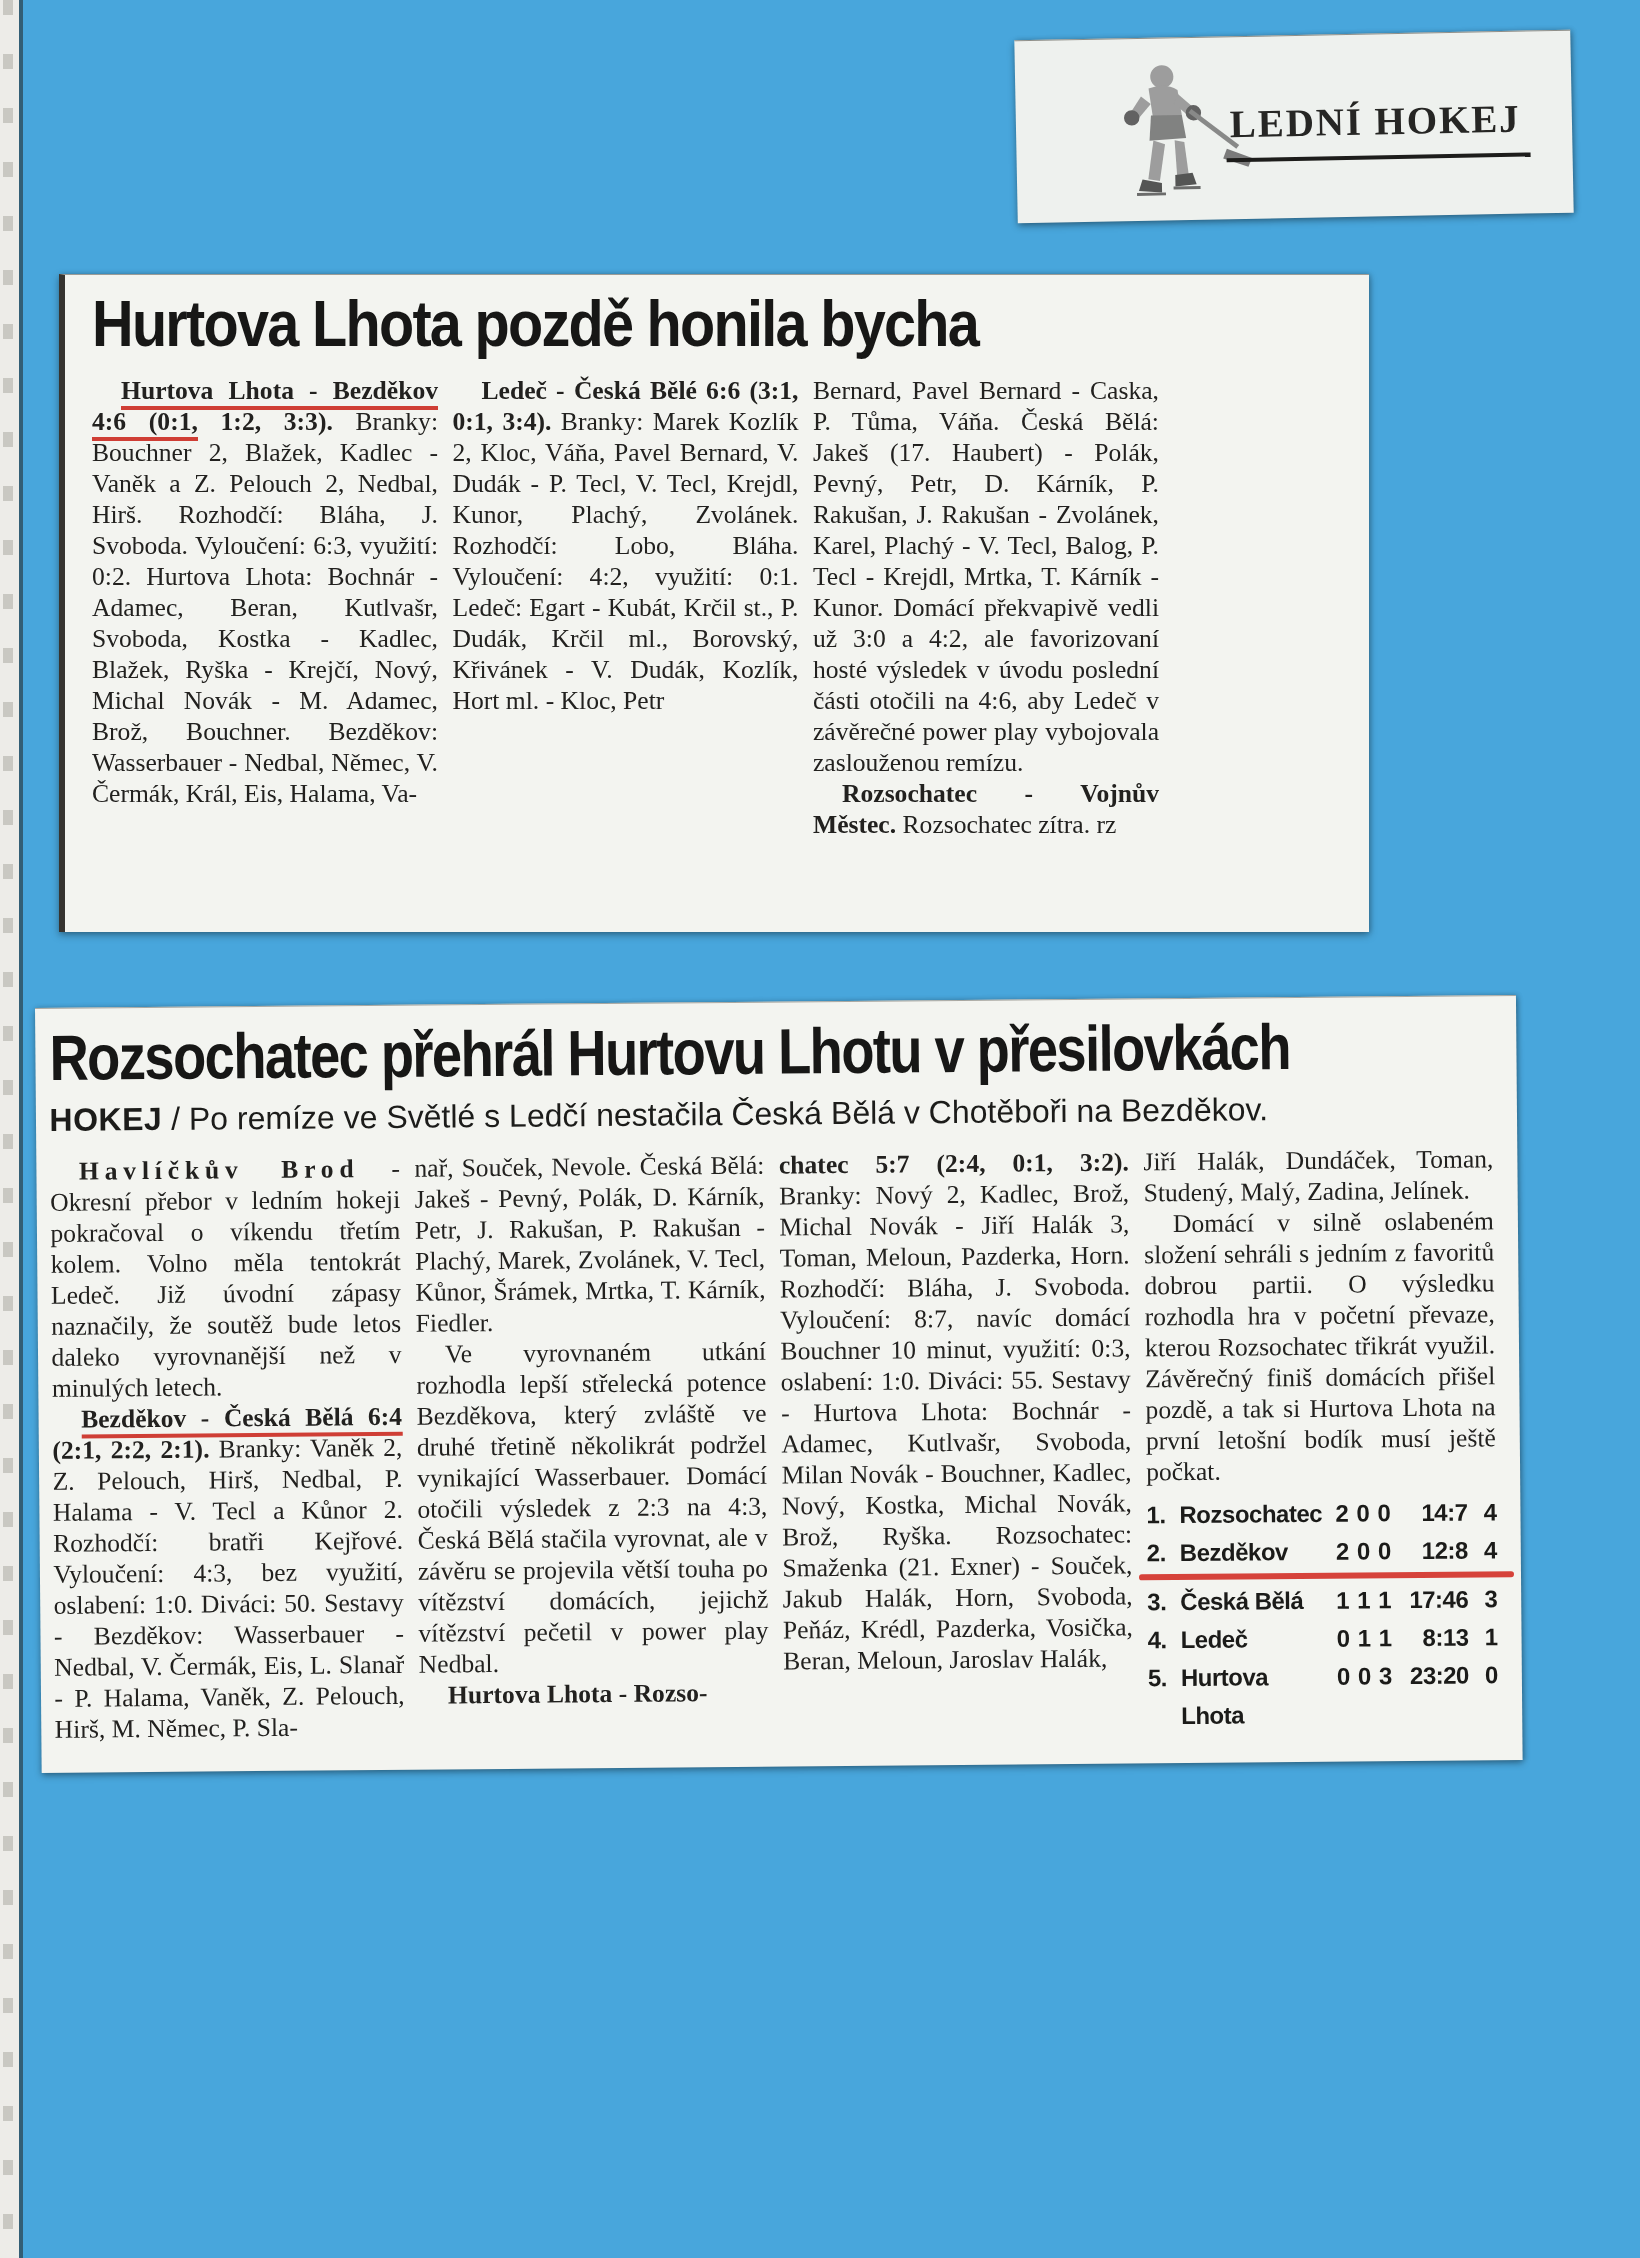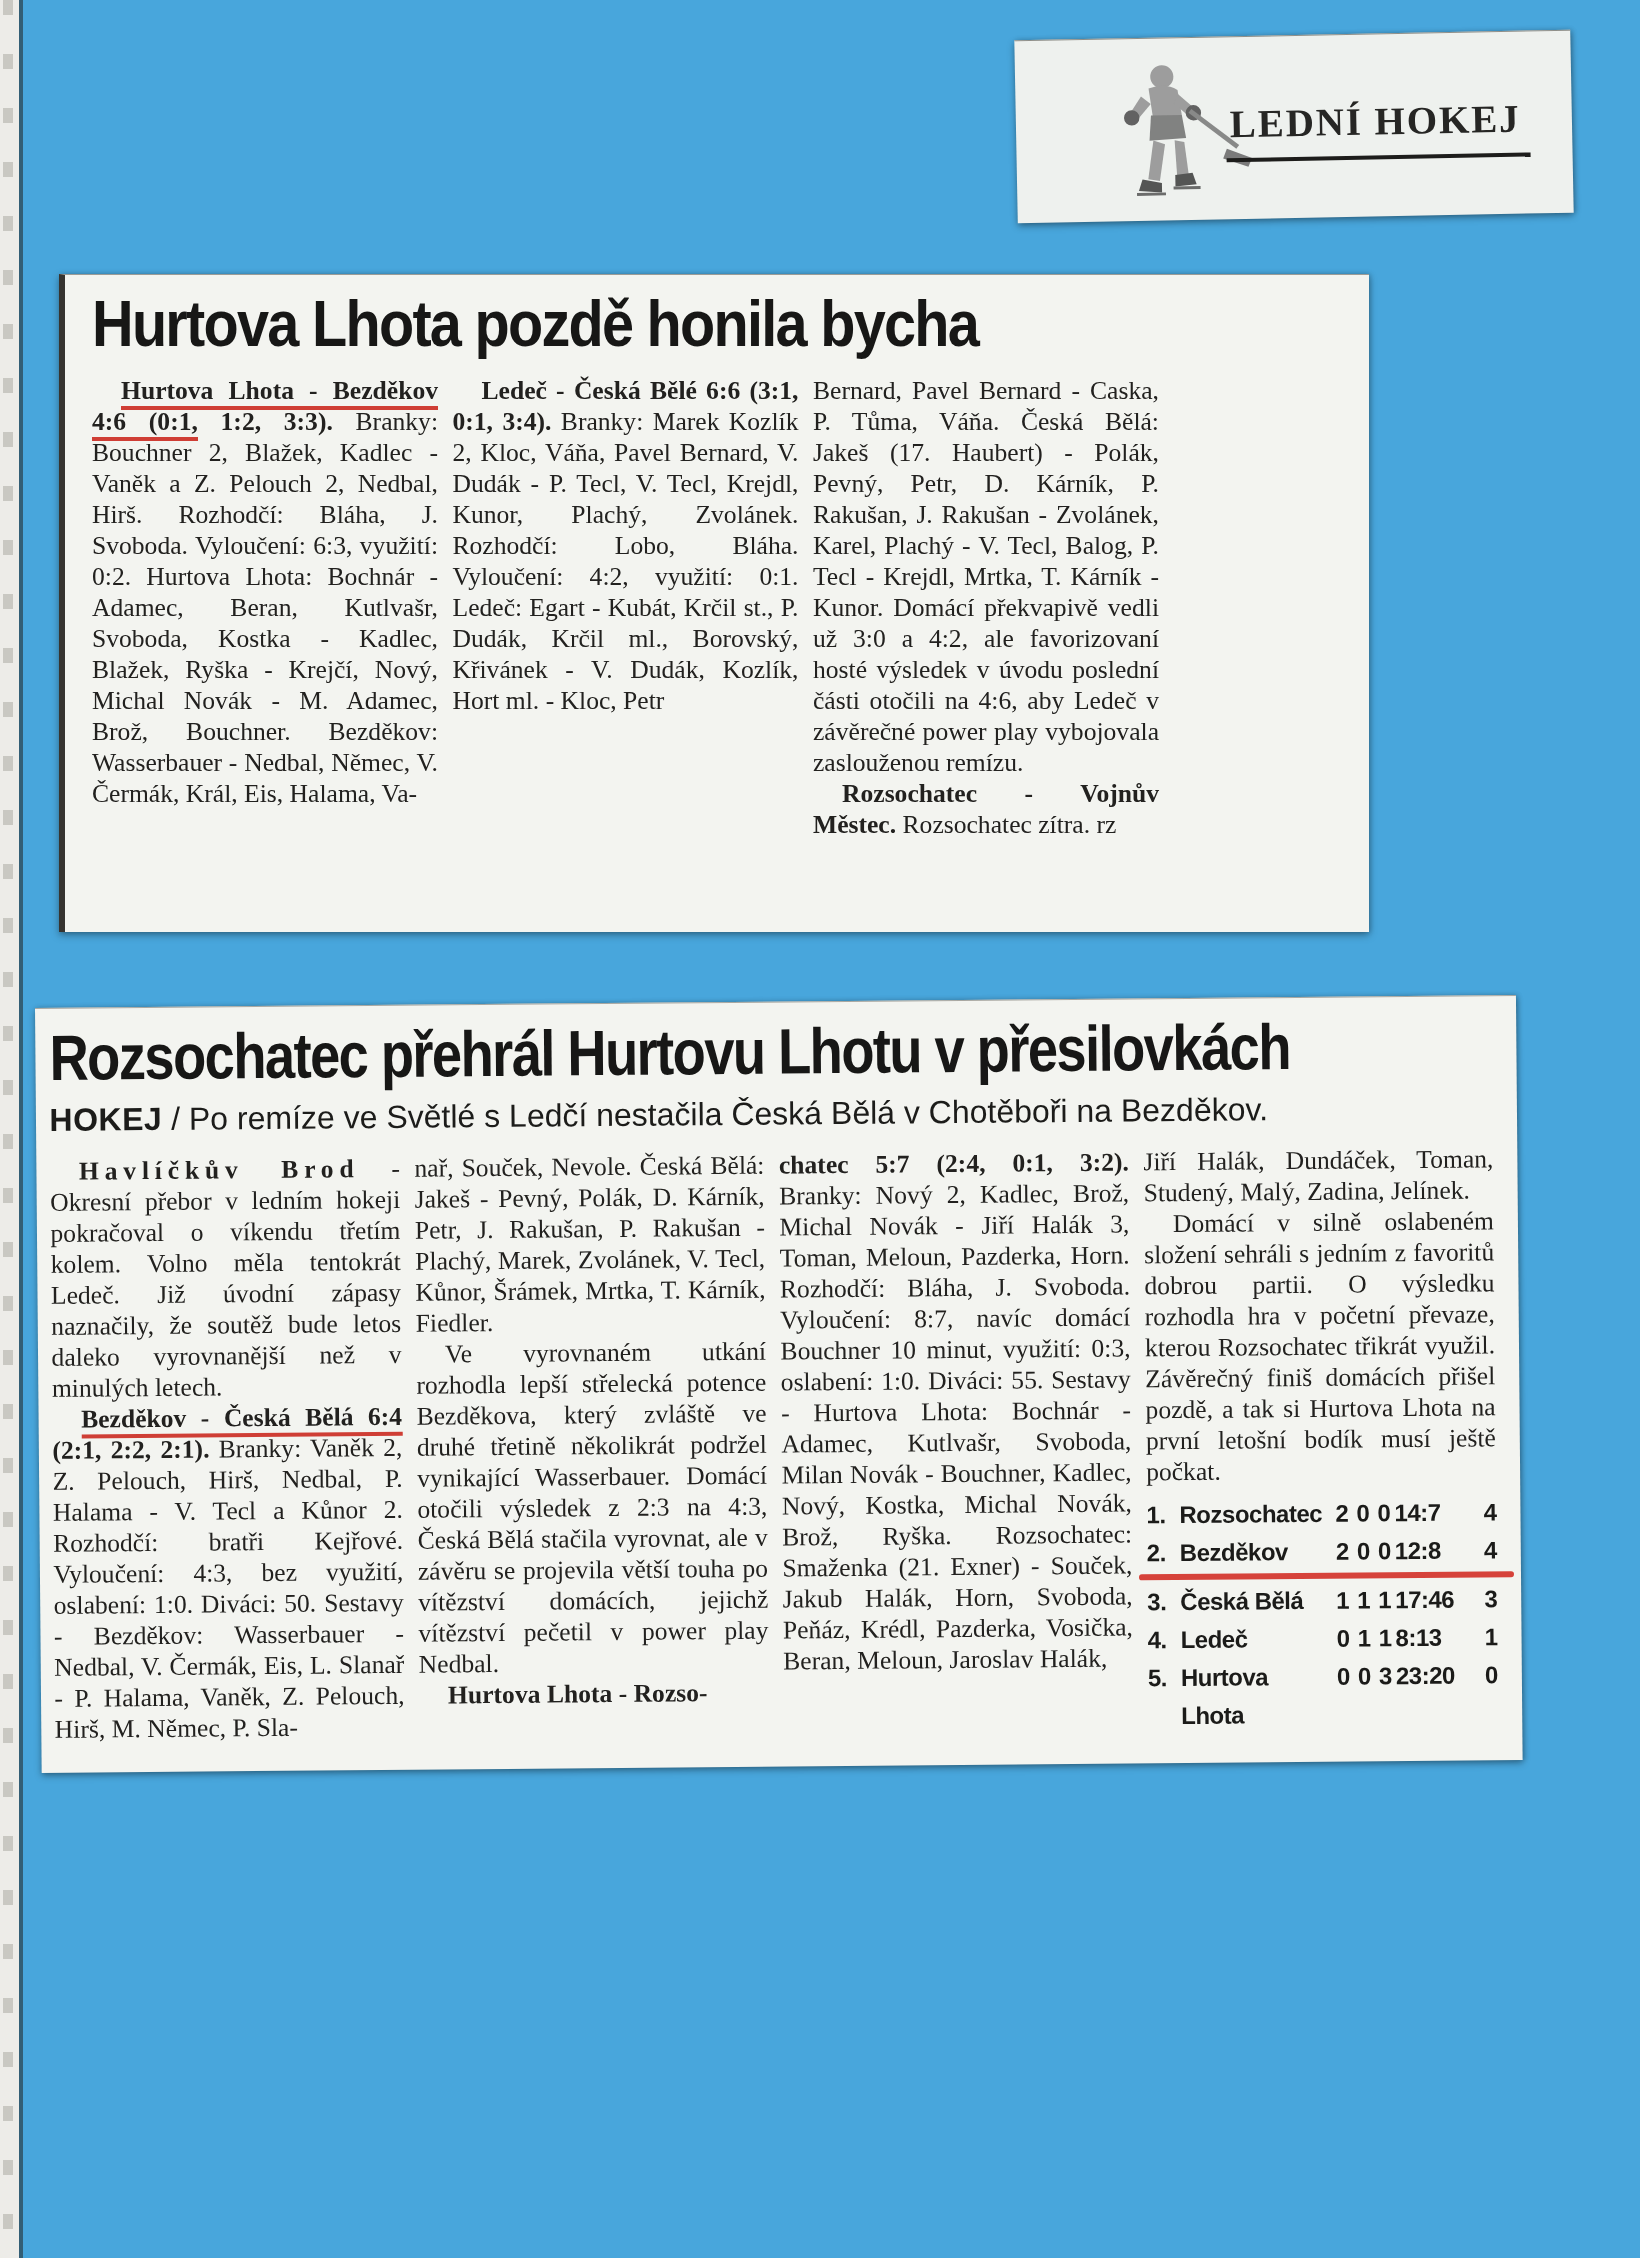--- a/index.html
+++ b/index.html
@@ -61,21 +61,21 @@
   .redu{border-bottom:4.8px solid #cf3e35;padding-bottom:1px;}
   .sig{}
 
   
   .standings{margin-top:9.7px;font-family:"Liberation Sans","DejaVu Sans",sans-serif;
              font-weight:bold;font-size:24px;letter-spacing:-0.5px;color:#1b1b19;}
   .trow{display:flex;align-items:baseline;height:38px;line-height:38px;}
   .tpos{width:33px;flex:0 0 33px;}
   .tteam{flex:1 1 auto;text-align:left;}
   .tnum{width:21px;flex:0 0 21px;text-align:center;}
-  .tscore{width:73px;flex:0 0 73px;}
+  .tscore{width:73px;flex:0 0 73px;text-align:right;}
   .tpts{width:29px;flex:0 0 29px;text-align:right;}
   .red-sep{height:5.8px;background:#d6423a;margin:1.9px -17.4px 2.9px -7.7px;border-radius:2.9px;}
 </style>
 </head>
 <body>
 
 <div class="binder">
   <div class="holes"></div>
 </div>
 <div class="edge-line"></div>

